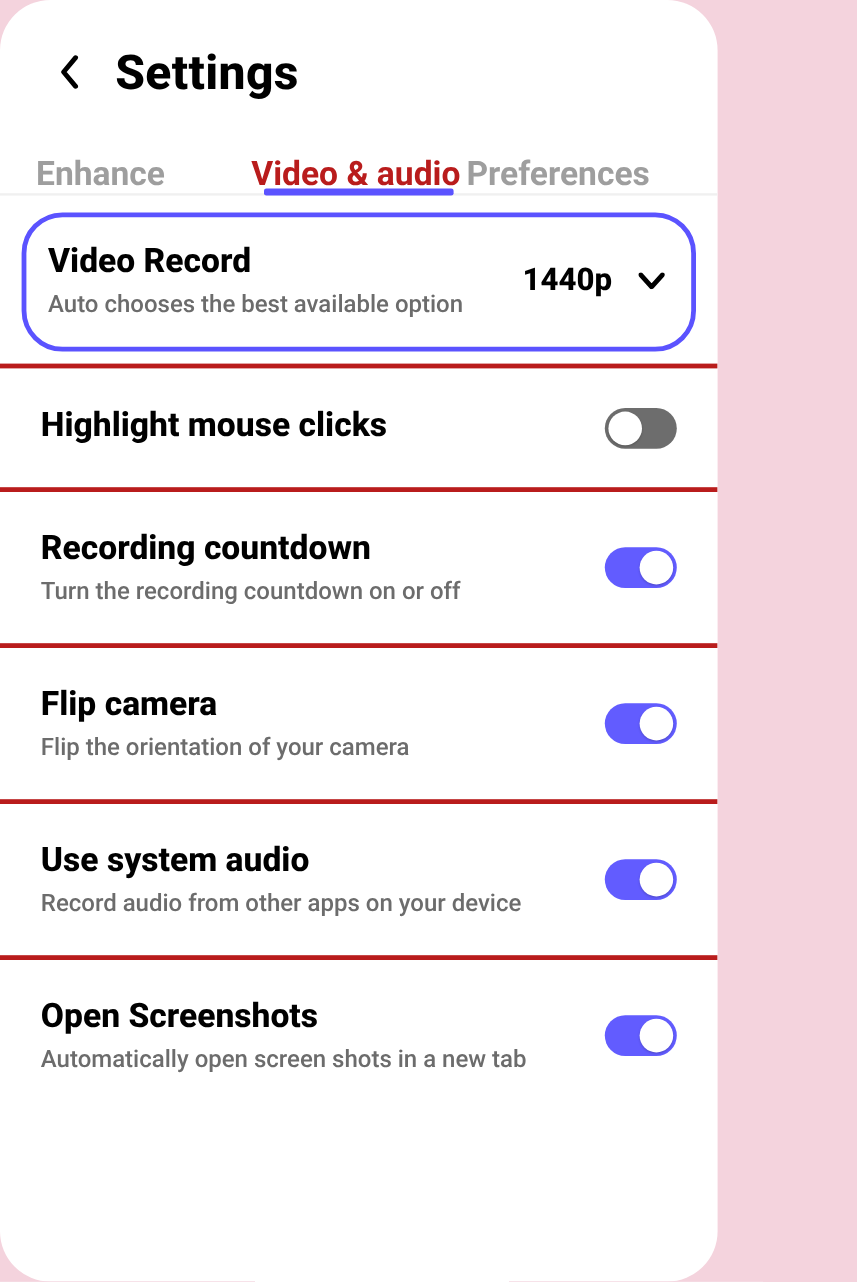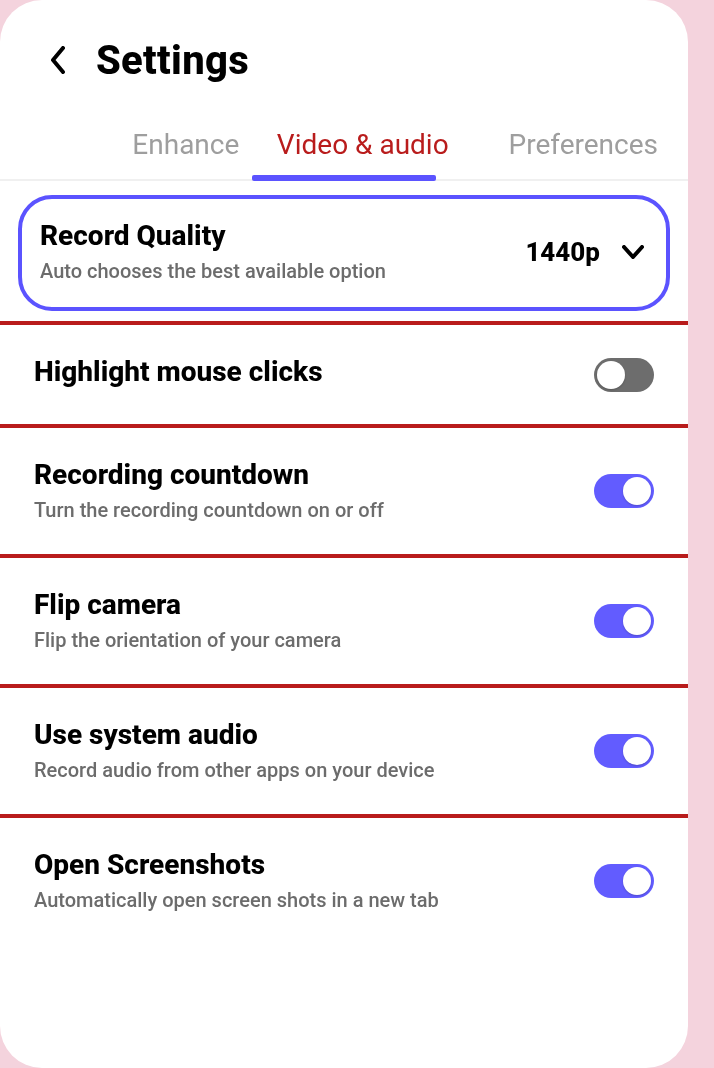--- a/index.html
+++ b/index.html
@@ -7,21 +7,21 @@
     margin: 0;
     padding: 0;
     width: 714px;
     height: 1068px;
     background: #f4d3dd;
     font-family: -apple-system, BlinkMacSystemFont, "Segoe UI", Roboto, Helvetica, Arial, sans-serif;
     color: #000;
   }
   .panel {
     position: relative;
-    width: 688px;
+    width: 598px;
     height: 1068px;
     background: #ffffff;
     border-radius: 42px;
     overflow: hidden;
   }
 
   .header {
     display: flex;
     align-items: center;
     padding: 36px 34px 10px 34px;
@@ -44,24 +44,23 @@
 
   .tabs {
     display: flex;
     justify-content: space-around;
     margin-top: 34px;
     padding: 0 30px;
     border-bottom: 2px solid #f0f0f0;
   }
   .tab {
     flex: 1;
-    text-align: right;
-    padding-bottom: 18px;
+    text-align: left;
     font-size: 28px;
-    font-weight: 400;
+    font-weight: 700;
     color: #9e9e9e;
     position: relative;
     cursor: pointer;
   }
   .tab.active {
     color: #b91c1c;
   }
   .tab.active::after {
     content: "";
     position: absolute;
@@ -164,21 +163,21 @@
     <div class="tab active">
       <span>Video &amp; audio</span>
     </div>
     <div class="tab">
       <span>Preferences</span>
     </div>
   </div>
 
   <div class="highlight-row">
     <div class="text-block">
-      <div class="row-title">Record Quality</div>
+      <div class="row-title">Video Record</div>
       <div class="row-sub">Auto chooses the best available option</div>
     </div>
     <div class="value-wrap">
       <span class="value-text">1440p</span>
       <svg class="chevron-down" viewBox="0 0 22 14">
         <polyline points="2,2 11,12 20,2" fill="none" stroke="#000" stroke-width="4" stroke-linecap="round" stroke-linejoin="round"></polyline>
       </svg>
     </div>
   </div>
 

